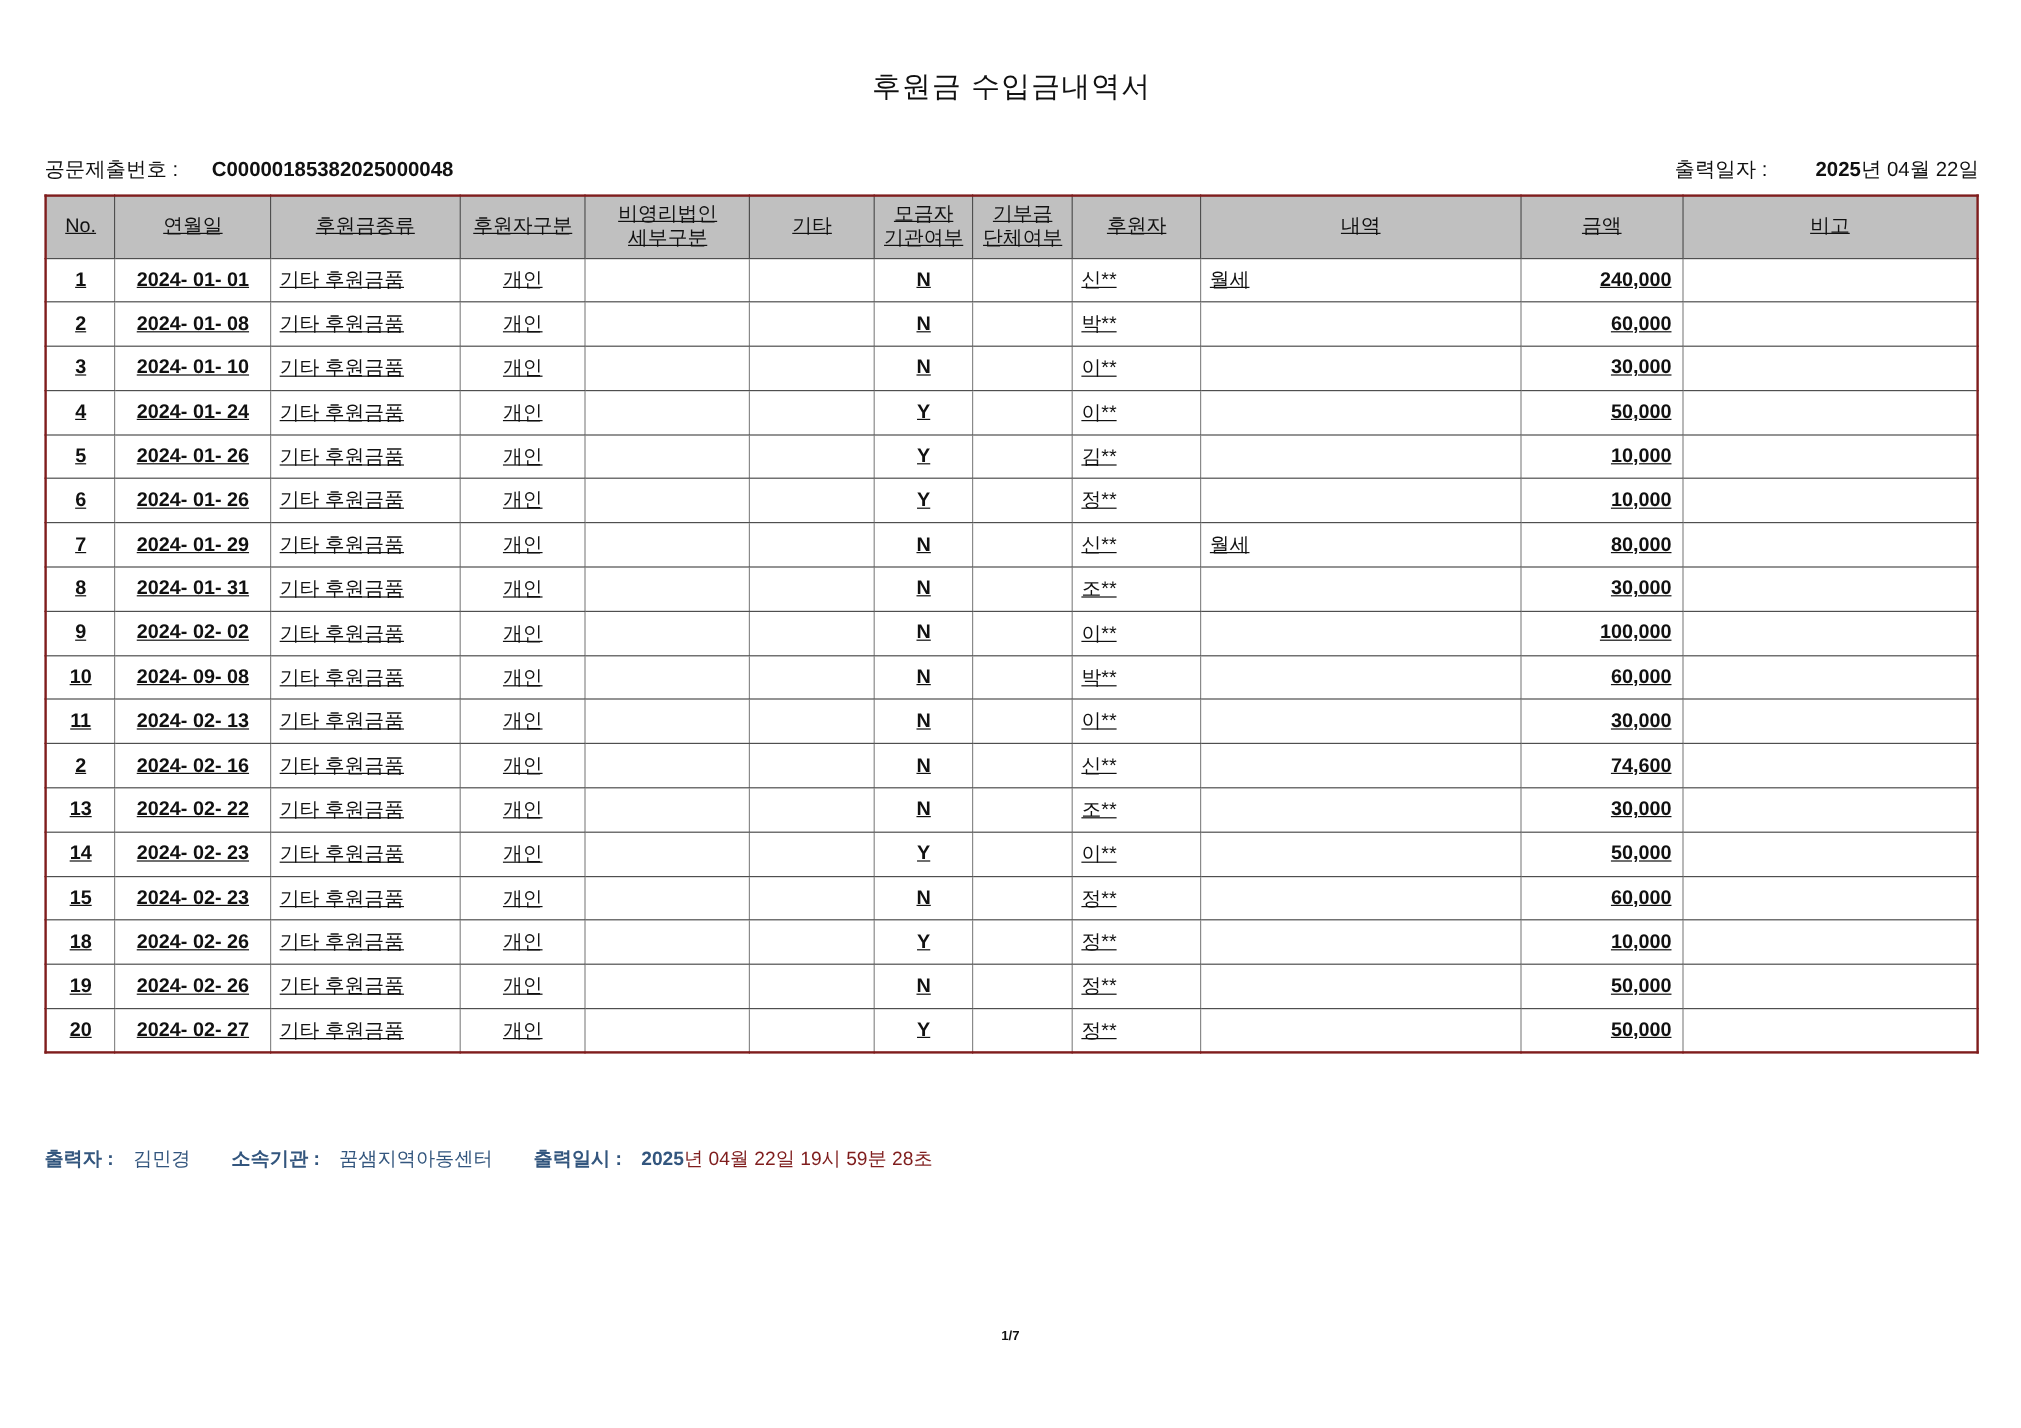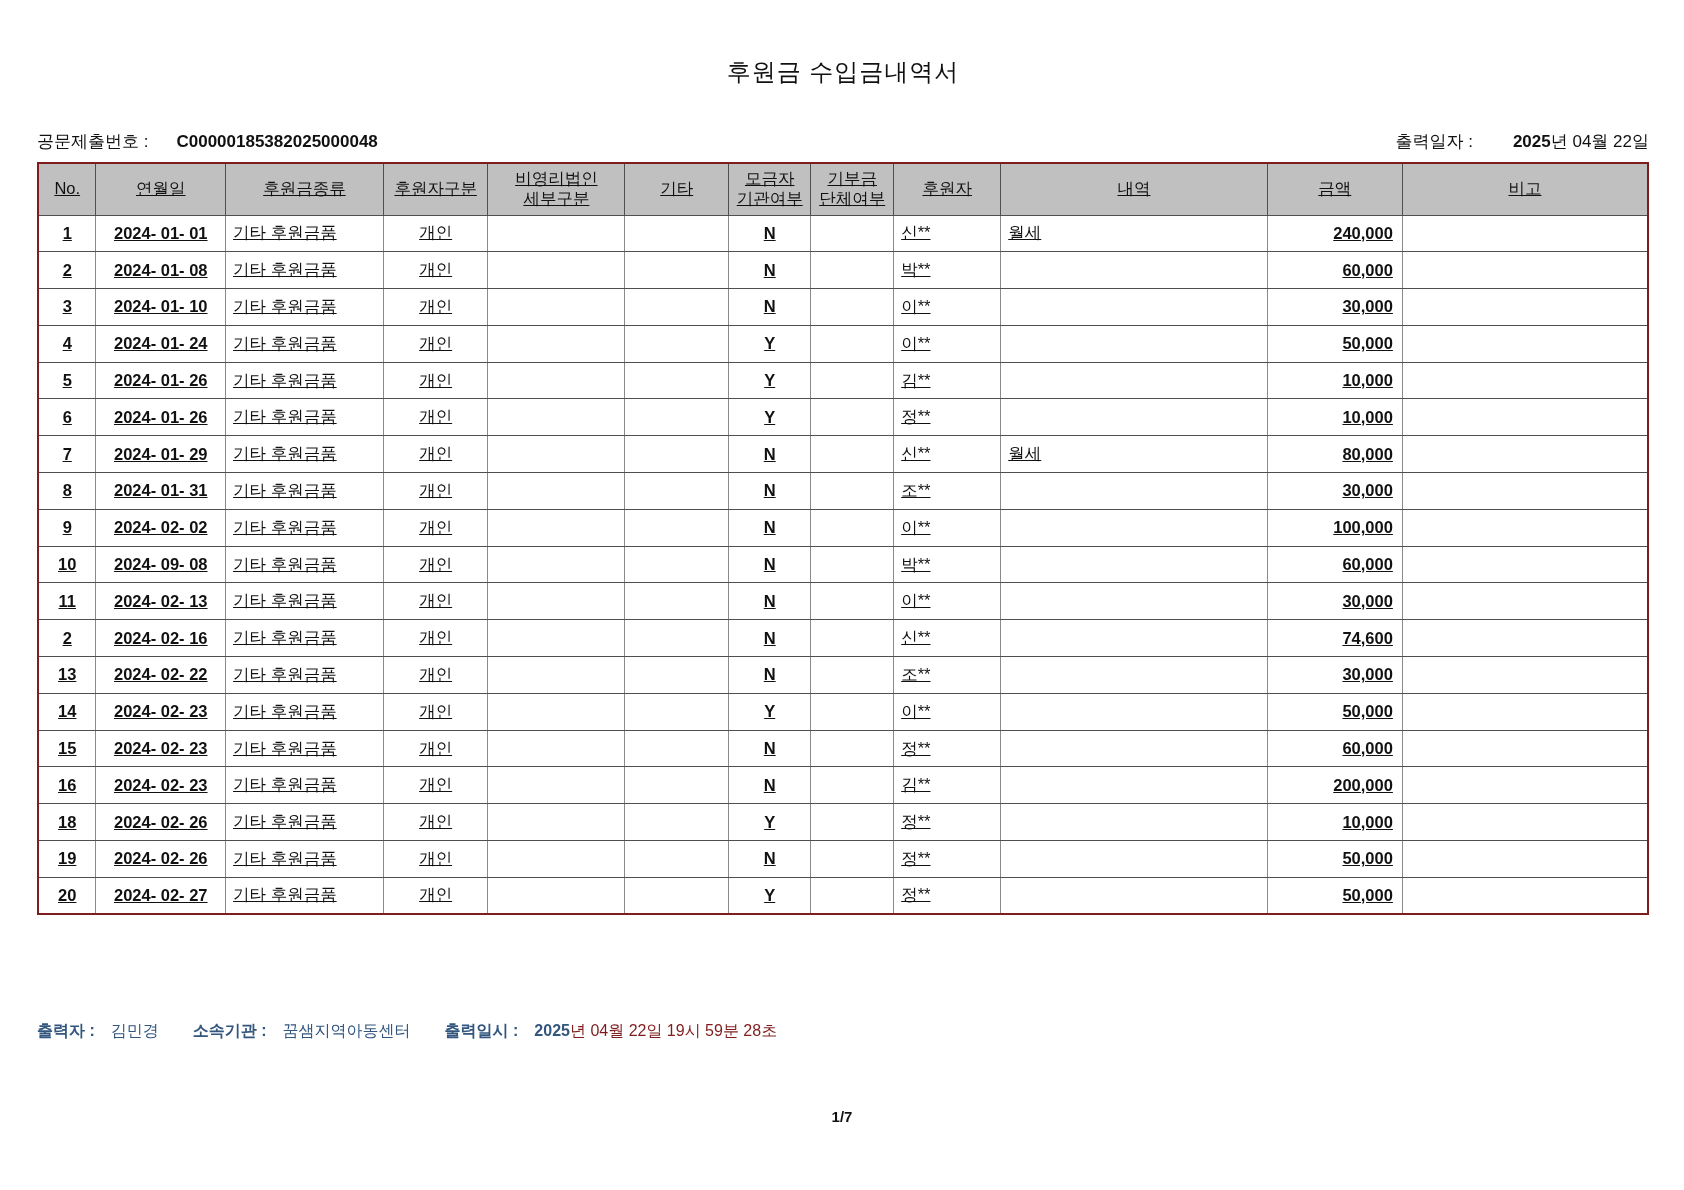--- a/index.html
+++ b/index.html
@@ -68,38 +68,38 @@
   .col-no            { text-align: center; font-weight: bold; }
   .col-date          { text-align: center; font-weight: bold; }
   .col-type          { text-align: left; padding-left: 7px; }
   .col-donor_class   { text-align: center; }
   .col-fundraiser_yn { text-align: center; font-weight: bold; }
   .col-donor         { text-align: left; padding-left: 7px; }
   .col-detail        { text-align: left; padding-left: 7px; }
   .col-amount        { text-align: right; padding-right: 9px; font-weight: bold; }
 
   .footer-line {
-    margin-top: 106px;
+    margin-top: 78px;
     font-size: 16px;
     color: #4a6f9f;
     display: flex;
     align-items: baseline;
   }
   .footer-line .f-label { font-weight: bold; color: #33567e; }
   .footer-line .f-value { margin-left: 16px; color: #33567e; }
   .footer-line .f-gap { margin-left: 34px; }
   .footer-line .f-year { font-weight: bold; color: #33567e; margin-left: 16px; }
   .footer-line .f-rest { color: #7f1d1d; }
 
   .page-number {
     position: absolute;
     left: 0; right: 0;
     top: 1108px;
     text-align: center;
-    font-size: 15px;
+    font-size: 11px;
     font-weight: bold;
   }
 </style>
 </head>
 <body>
 
 <div class="page">
 
   <div class="doc-title">후원금 수입금내역서</div>
 
@@ -351,34 +351,20 @@
           <td class="col-nonprofit_detail"></td>
           <td class="col-etc"></td>
           <td class="col-fundraiser_yn">N</td>
           <td class="col-donation_org_yn"></td>
           <td class="col-donor">정**</td>
           <td class="col-detail"></td>
           <td class="col-amount">60,000</td>
           <td class="col-note"></td>
         </tr>
         <tr>
-          <td class="col-no">16</td>
-          <td class="col-date">2024- 02- 23</td>
-          <td class="col-type">기타 후원금품</td>
-          <td class="col-donor_class">개인</td>
-          <td class="col-nonprofit_detail"></td>
-          <td class="col-etc"></td>
-          <td class="col-fundraiser_yn">N</td>
-          <td class="col-donation_org_yn"></td>
-          <td class="col-donor">김**</td>
-          <td class="col-detail"></td>
-          <td class="col-amount">200,000</td>
-          <td class="col-note"></td>
-        </tr>
-        <tr>
           <td class="col-no">18</td>
           <td class="col-date">2024- 02- 26</td>
           <td class="col-type">기타 후원금품</td>
           <td class="col-donor_class">개인</td>
           <td class="col-nonprofit_detail"></td>
           <td class="col-etc"></td>
           <td class="col-fundraiser_yn">Y</td>
           <td class="col-donation_org_yn"></td>
           <td class="col-donor">정**</td>
           <td class="col-detail"></td>

